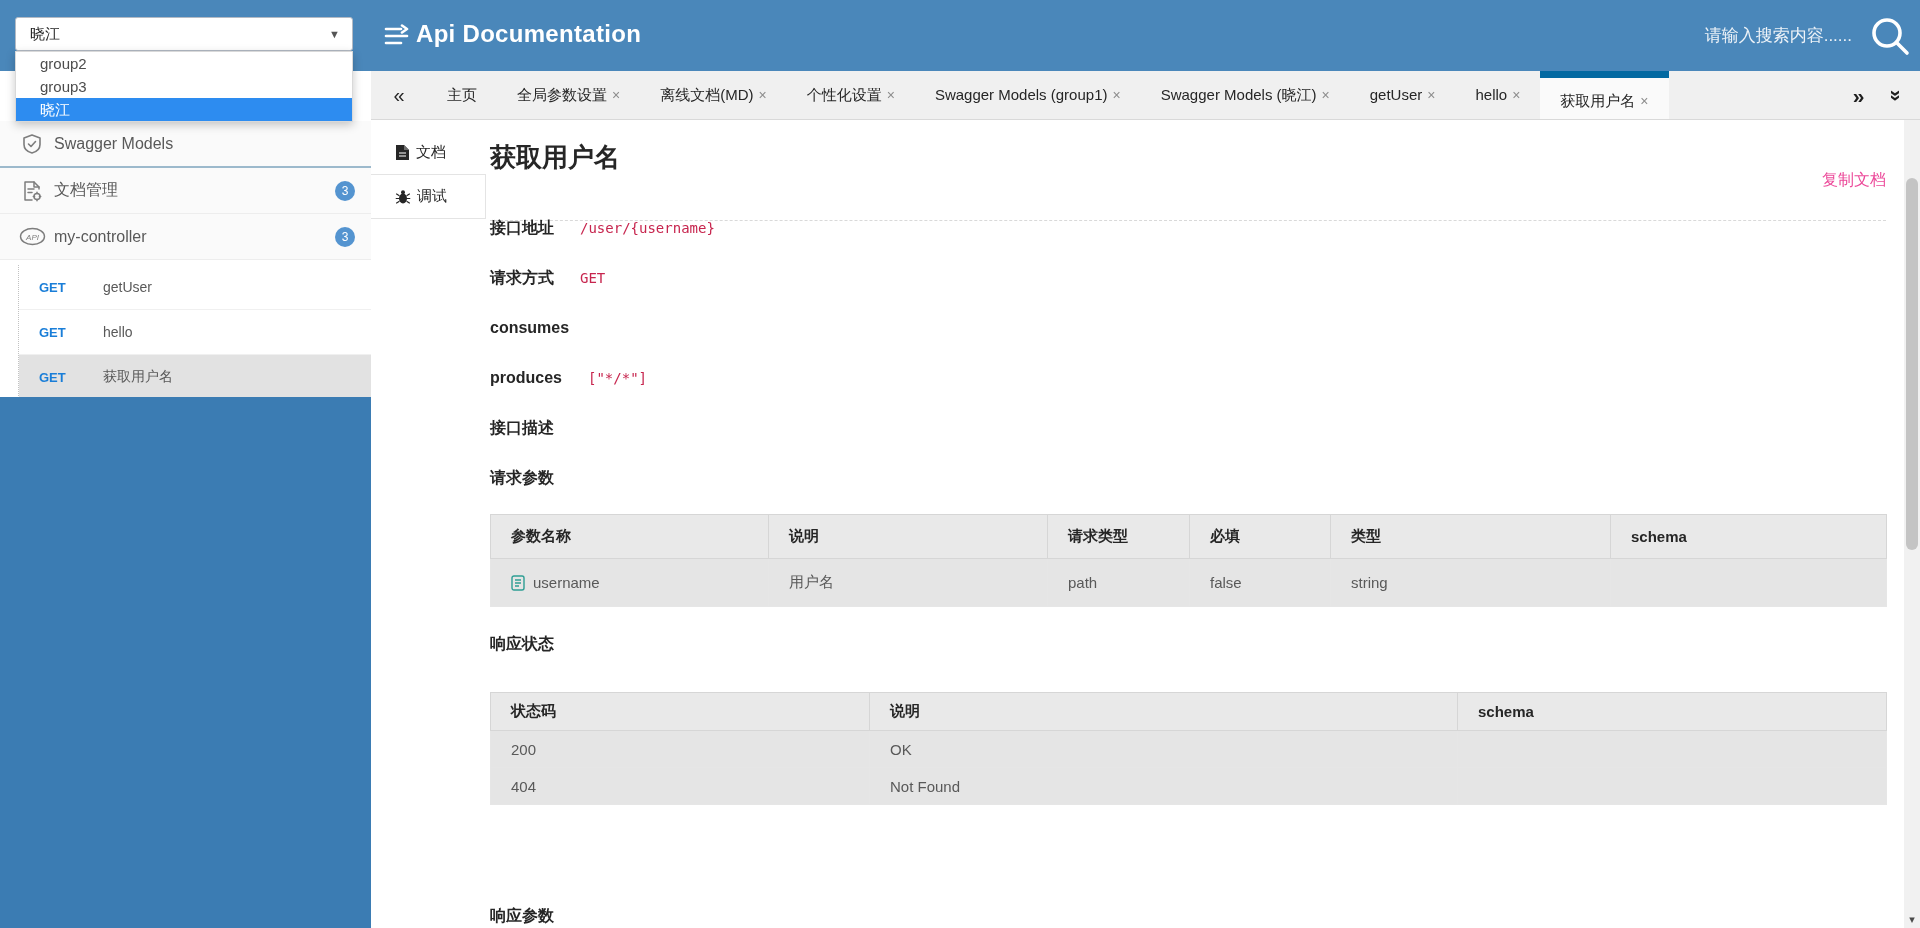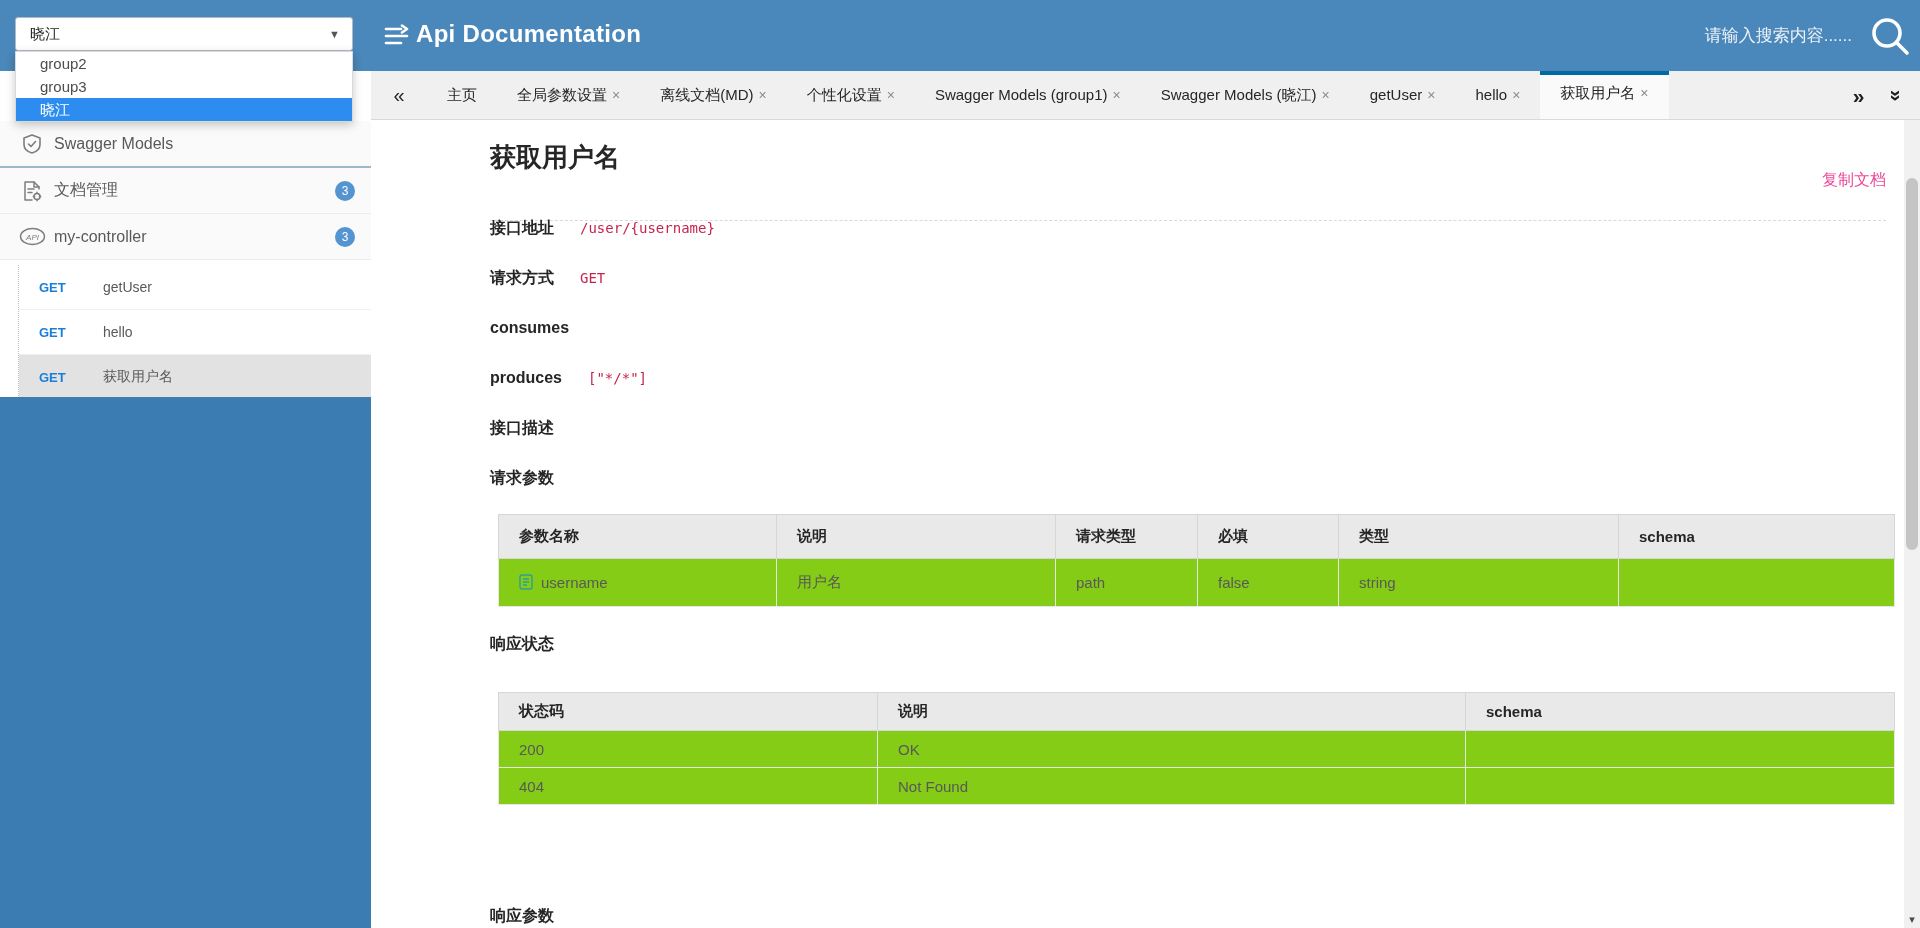--- a/index.html
+++ b/index.html
@@ -41,49 +41,49 @@
   .ep-method{width:64px;font-size:13px;font-weight:bold;color:#1a7ed8;}
   .ep-name{font-size:14px;color:#595959;}
   .side-fill{position:absolute;left:0;top:326px;width:371px;height:531px;background:#3b7cb3;}
 
   
   .tabbar{position:absolute;left:371px;top:71px;width:1549px;height:49px;background:#f0f0f0;
     border-bottom:1px solid #d9d9d9;display:flex;align-items:stretch;z-index:4;box-sizing:border-box;}
   .tab-nav{width:56px;text-align:center;line-height:48px;font-size:20px;color:#262626;cursor:pointer;}
   .tab{padding:0 20px;line-height:48px;font-size:15px;color:#262626;cursor:pointer;white-space:nowrap;box-sizing:border-box;}
   .tab .x{color:#8c8c8c;font-size:14px;margin-left:5px;}
-  .tab.active{background:#fafafa;border-top:4px solid #0369a1;line-height:36px;}
+  .tab.active{background:#fafafa;border-top:7px solid #0369a1;line-height:46px;}
   .tab-right{position:absolute;right:0;top:0;height:48px;display:flex;align-items:center;gap:28px;padding-right:16px;}
   .tr-icon{font-size:21px;font-weight:bold;color:#1f1f1f;cursor:pointer;line-height:1;}
   .rot90{display:inline-block;transform:rotate(90deg);}
 
   
   .vtabs{position:absolute;left:371px;top:131px;width:115px;z-index:3;}
   .vtab{height:44px;display:flex;align-items:center;padding-left:24px;font-size:15px;color:#262626;
     border-bottom:1px solid #e4e4e4;background:#fff;cursor:pointer;box-sizing:border-box;}
   .vtab.inactive{border-right:1px solid #e4e4e4;}
   .vt-icon{margin-right:6px;display:flex;}
 
   
   .main{position:absolute;left:490px;top:120px;width:1396px;height:808px;}
   .doc-title{position:absolute;left:0;top:20px;font-size:26px;font-weight:bold;color:#262626;}
   .copy-link{position:absolute;right:0;top:50px;font-size:16px;color:#ec4899;cursor:pointer;}
   .dash{position:absolute;left:0;top:100px;width:100%;border-top:1px dashed #d9d9d9;}
   .field{position:absolute;left:0;height:20px;display:flex;align-items:center;}
   .f-label{font-size:16px;font-weight:bold;color:#262626;}
   .f-value{margin-left:26px;font-family:"DejaVu Sans Mono",monospace;font-size:14px;color:#c7254e;}
   .sec-heading{position:absolute;left:0;font-size:16px;font-weight:bold;color:#262626;}
-  .tbl{position:absolute;left:8px;border-collapse:collapse;table-layout:fixed;width:1396px;background:#84cc16;}
+  .tbl{position:absolute;left:0;border-collapse:collapse;table-layout:fixed;width:1396px;background:#e5e5e5;}
   .tbl th{background:#e9e9e9;border:1px solid #d6d6d6;font-size:15px;color:#262626;text-align:left;
     padding:0 0 0 20px;font-weight:bold;}
   .tbl td{border:1px solid #e6e6e6;font-size:15px;color:#595959;padding:0 0 0 20px;}
   .tbl1{top:394px;} .tbl1 th{height:43px;} .tbl1 td{height:47px;}
   .tbl2{top:572px;} .tbl2 th{height:37px;} .tbl2 td{height:36px;}
   .green{color:#67c23a;}
-  .pname{display:flex;}
+  .pname{display:flex;align-items:center;}
   .pname svg{margin-right:8px;}
 
   
   .scrollbar{position:absolute;right:0;top:120px;width:16px;height:808px;background:#f1f1f1;z-index:8;}
   .sb-thumb{position:absolute;left:2px;top:58px;width:12px;height:372px;background:#c4c4c4;border-radius:7px;cursor:pointer;}
   .sb-down{position:absolute;left:0;bottom:1px;width:16px;height:14px;text-align:center;line-height:13px;
     font-size:11px;color:#4a4a4a;cursor:pointer;}
 </style>
 </head>
 <body>
@@ -185,20 +185,44 @@
     <div class="tab"><span>Swagger Models (晓江)</span><span class="x">×</span></div>
     <div class="tab"><span>getUser</span><span class="x">×</span></div>
     <div class="tab"><span>hello</span><span class="x">×</span></div>
     <div class="tab active"><span>获取用户名</span><span class="x">×</span></div>
     <div class="tab-right">
       <span class="tr-icon">»</span>
       <span class="tr-icon rot90">»</span>
     </div>
   </div>
 
+  <div class="vtabs">
+    <div class="vtab">
+      <span class="vt-icon">
+        <svg width="15" height="17" viewBox="0 0 15 17">
+            <path d="M1 1h8l5 5v10H1z" fill="#262626"></path>
+            <path d="M9 1v5h5z" fill="#6e6e6e"></path>
+            <path d="M4 9h7M4 12h7" stroke="#fff" stroke-width="1.1"></path>
+          </svg>
+      </span>
+      <span>文档</span>
+    </div>
+    <div class="vtab inactive">
+      <span class="vt-icon">
+        <svg width="16" height="16" viewBox="0 0 16 16">
+            <ellipse cx="8" cy="9.5" rx="4" ry="5" fill="#262626"></ellipse>
+            <circle cx="8" cy="3.2" r="2" fill="#262626"></circle>
+            <g stroke="#262626" stroke-width="1.2" stroke-linecap="round">
+              <path d="M4 6.5L1.6 5M4 9.5H1.2M4 12.5l-2.4 1.5M12 6.5L14.4 5M12 9.5h2.8M12 12.5l2.4 1.5"></path>
+            </g>
+          </svg>
+      </span>
+      <span>调试</span>
+    </div>
+  </div>
 
   <div class="main">
     <div class="doc-title">获取用户名</div>
     <div class="copy-link">复制文档</div>
     <div class="dash"></div>
 
     <div class="field" style="top:98px">
       <span class="f-label">接口地址</span>
       <span class="f-value">/user/{username}</span>
     </div>

